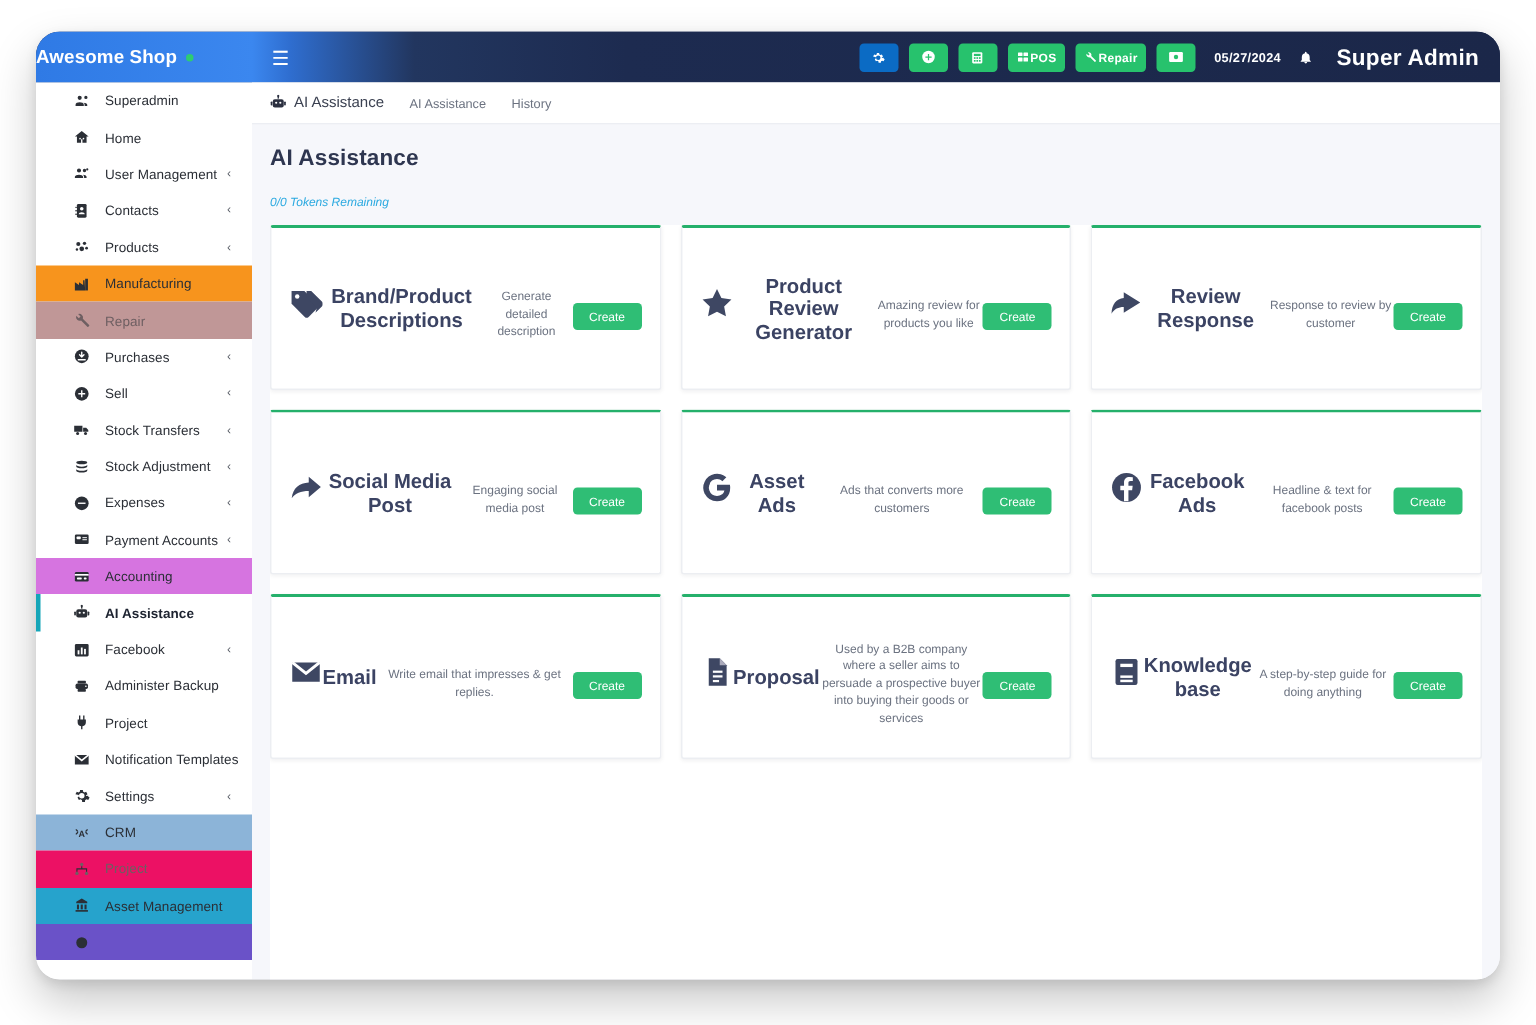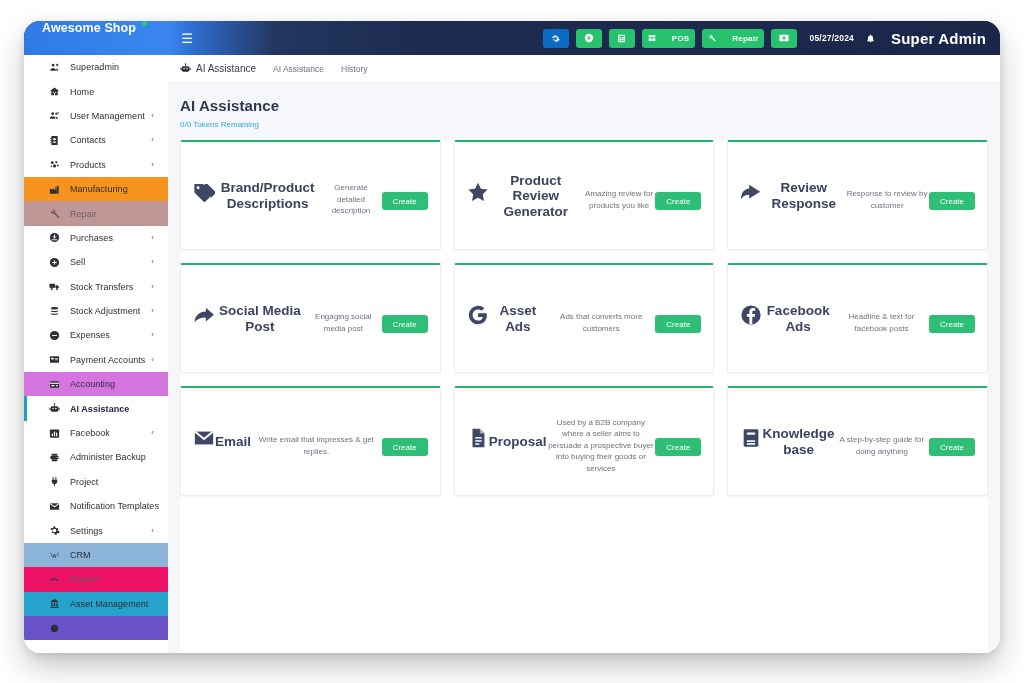--- a/index.html
+++ b/index.html
@@ -33,21 +33,22 @@
     flex: 0 0 34px;
     display: flex;
     align-items: stretch;
     background: #1d2b50;
   }
   #brand {
     width: 144px;
     flex: 0 0 144px;
     background: linear-gradient(90deg,#2f7ae5 0%, #3b87ef 100%);
     display: flex;
-    padding-left: 18px;
+    align-items: center;
+    padding-left: 0;
     gap: 6px;
   }
   #brand-text {
     color: #ffffff;
     font-size: 12.5px;
     font-weight: bold;
     letter-spacing: .1px;
   }
   #brand-dot {
     width: 5px; height: 5px; border-radius: 50%;
@@ -68,21 +69,21 @@
     font-size: 13px;
     cursor: pointer;
   }
   #topbar-spacer { flex: 1; }
   #topbar-actions { display: flex; align-items: center; gap: 7px; }
   .tb-btn {
     height: 19px;
     min-width: 26px;
     border-radius: 3px;
     display: flex; align-items: center; justify-content: center;
-    gap: 16px;
+    gap: 1px;
     padding: 0 6px;
     color: #ffffff;
     font-size: 8px;
     font-weight: bold;
     cursor: pointer;
     letter-spacing: .2px;
   }
   .tb-btn svg { display:block; }
   .tb-blue  { background: #0b6bc4; }
   .tb-green { background: #27c26d; }
@@ -180,21 +181,22 @@
   }
   #page-title {
     font-size: 15px;
     font-weight: bold;
     color: #2e3650;
     letter-spacing: .1px;
   }
   #page-sub {
     font-size: 8px;
     color: #2aa9e0;
-    margin-top: 6px;
+    margin-top: 16px;
+    font-style: italic;
   }
 
   #cards-area {
     flex: 1;
     background: #ffffff;
     margin: 0 12px 0 12px;
     padding: 0 0 10px 0;
     overflow: hidden;
   }
 

